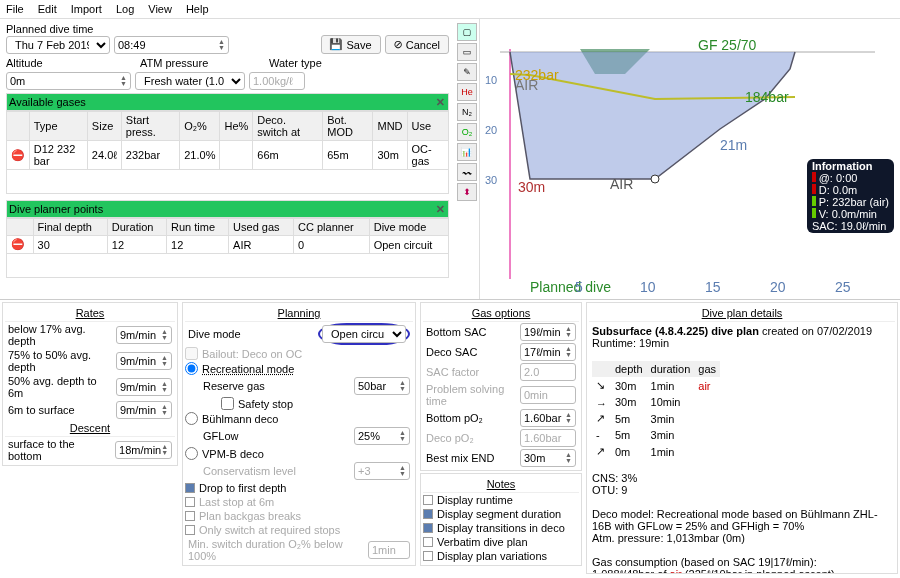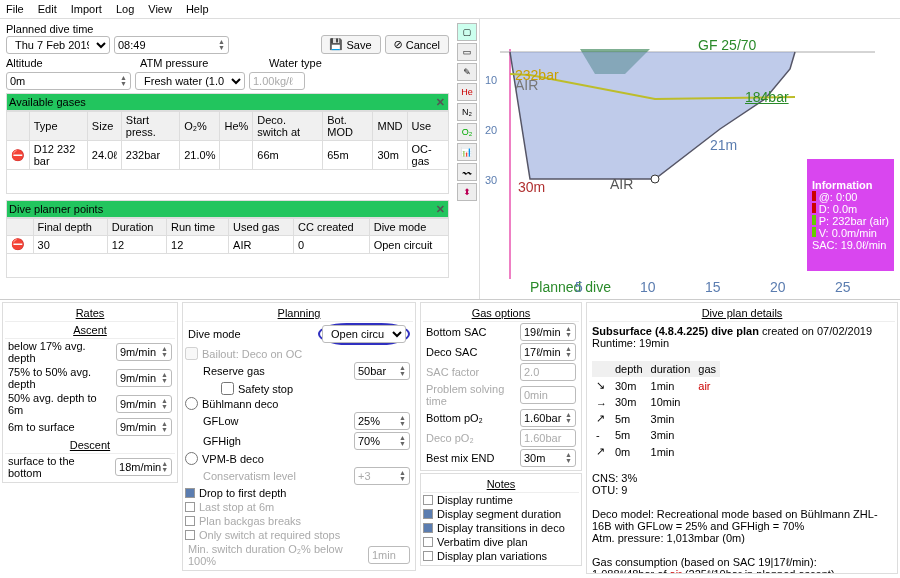--- a/index.html
+++ b/index.html
@@ -20,21 +20,21 @@
 .toolbtn { width: 20px; height: 18px; border: 1px solid #bbb; background: #eee; font-size: 9px; display: flex; align-items: center; justify-content: center; cursor: pointer; }
 .chart-area { flex: 1; position: relative; border-left: 1px solid #ddd; }
 .bottom-area { display: flex; border-top: 1px solid #ccc; }
 .panel { border: 1px solid #ddd; margin: 2px; padding: 2px; }
 .panel-title { text-align: center; padding: 2px; border-bottom: 1px solid #eee; text-decoration: underline; }
 .field-row { display: flex; align-items: center; justify-content: space-between; padding: 1px 3px; gap: 4px; }
 .spin { display: flex; align-items: center; border: 1px solid #bbb; border-radius: 3px; padding: 0 3px; height: 18px; min-width: 56px; justify-content: space-between; background: #fff; }
 .spin span.btns { font-size: 7px; line-height: 6px; color: #666; }
 .disabled { color: #aaa; }
 .redtxt { color: #c00; }
-.info-box { position: absolute; background: #d946ef; color: #fff; padding: 20px 5px; font-size: 10px; border-radius: 0; }
+.info-box { position: absolute; background: #0f172a; color: #fff; padding: 1px 5px; font-size: 10px; border-radius: 6px; }
 .info-box .bar-r { background: #c00; width: 4px; height: 10px; display: inline-block; }
 .info-box .bar-g { background: #6c0; width: 4px; height: 10px; display: inline-block; }
 .axis-lbl { position: absolute; font-size: 14px; color: #5b7db0; }
 .chk { display: flex; align-items: center; gap: 4px; padding: 1px 0; }
 .chk input { margin: 0; }
 .sq { width: 10px; height: 10px; display: inline-block; border: 1px solid #999; }
 .circled { border: 2px solid #3030c0; border-radius: 50%/80%; padding: 0 2px; }
 svg { display: block; }
 </style>
 </head>
@@ -116,21 +116,21 @@
       <span>Dive planner points</span><span class="close-x">✕</span>
     </div>
     <table>
       <tbody>
           <tr>
         <th></th>
             <th>Final depth</th>
             <th>Duration</th>
             <th>Run time</th>
         <th>Used gas</th>
-            <th>CC created</th>
+            <th>CC planner</th>
             <th>Dive mode</th>
       </tr>
       <tr>
         <td style="color:#c00">⛔</td>
         <td>30</td>
             <td>12</td>
             <td>12</td>
         <td>AIR</td>
             <td>0</td>
             <td>Open circuit</td>
@@ -166,22 +166,22 @@
       <path d="M30 55 L50 56 L175 80 L315 78" stroke="#bdbd2a" fill="none" stroke-width="2"></path>
       <circle cx="175" cy="160" r="4" fill="#fff" stroke="#333"></circle>
       <text x="5" y="65" fill="#5b7db0" font-size="10">10</text>
       <text x="5" y="115" fill="#5b7db0" font-size="10">20</text>
       <text x="5" y="165" fill="#5b7db0" font-size="10">30</text>
     </svg>
     <div class="axis-lbl" style="left:35px;top:48px;color:#c9a000">232bar</div>
     <div class="axis-lbl" style="left:35px;top:58px;color:#777">AIR</div>
     <div class="axis-lbl" style="left:130px;top:157px;color:#555">AIR</div>
     <div class="axis-lbl" style="left:38px;top:160px;color:#b03030">30m</div>
-    <div class="axis-lbl" style="left:265px;top:70px;color:#2a8a2a;text-decoration:underline">184bar</div>
-    <div class="axis-lbl" style="left:230px;top:118px;color:#5b7db0">21m</div>
+    <div class="axis-lbl" style="left:265px;top:70px;color:#2a8a2a;">184bar</div>
+    <div class="axis-lbl" style="left:240px;top:118px;color:#5b7db0">21m</div>
     <div class="axis-lbl" style="left:218px;top:18px;color:#2a8a2a">GF 25/70</div>
     <div class="axis-lbl" style="left:50px;bottom:4px;color:#2a8a2a">Planned dive</div>
     <div class="axis-lbl" style="left:95px;bottom:4px">5</div>
     <div class="axis-lbl" style="left:160px;bottom:4px">10</div>
     <div class="axis-lbl" style="left:225px;bottom:4px">15</div>
     <div class="axis-lbl" style="left:290px;bottom:4px">20</div>
     <div class="axis-lbl" style="left:355px;bottom:4px">25</div>
     <div class="info-box" style="right:6px;top:140px">
       <b>Information</b><br>
       <span class="bar-r"></span> <span>@: 0:00</span><br>
@@ -191,21 +191,20 @@
       <span>SAC: 19.0ℓ/min</span>
     </div>
   </div>
 </div>
 
 <div class="bottom-area">
 
   <div style="width:180px">
     <div class="panel">
       <div class="panel-title">Rates</div>
-      <div class="panel-title">Ascent</div>
       <div class="field-row">
           <span>below 17% avg. depth</span>
           <div class="spin">
             <span>9m/min</span>
             <span class="btns">▲<br>▼</span>
           </div>
         </div>
       <div class="field-row">
           <span>75% to 50% avg. depth</span>
           <div class="spin">
@@ -242,46 +241,43 @@
     <div class="panel">
       <div class="panel-title">Planning</div>
       <div class="field-row">
           <span>Dive mode</span>
         <span class="circled"><select style="width:84px"><option>Open circuit</option></select></span>
       </div>
       <div class="chk disabled">
           <input type="checkbox" disabled="" style="">
           <span>Bailout: Deco on OC</span>
         </div>
+      <div class="chk">
+          <input type="radio" checked="" style="">
+          <span style="text-decoration:underline dotted">Recreational mode</span>
+        </div>
       <div class="field-row" style="padding-left:18px">
           <span>Reserve gas</span>
           <div class="spin">
             <span>50bar</span>
             <span class="btns">▲<br>▼</span>
           </div>
         </div>
       <div class="chk" style="padding-left:36px">
           <input type="checkbox" style="">
           <span>Safety stop</span>
         </div>
       <div class="chk">
           <input type="radio" style="">
           <span>Bühlmann deco</span>
         </div>
       <div class="field-row" style="padding-left:18px">
           <span>GFLow</span>
           <div class="spin">
             <span>25%</span>
-            <span class="btns">▲<br>▼</span>
-          </div>
-        </div>
-      <div class="field-row" style="padding-left:18px">
-          <span>GFHigh</span>
-          <div class="spin">
-            <span>70%</span>
             <span class="btns">▲<br>▼</span>
           </div>
         </div>
       <div class="chk">
           <input type="radio" style="">
           <span>VPM-B deco</span>
         </div>
       <div class="field-row disabled" style="padding-left:18px">
           <span>Conservatism level</span>
           <div class="spin">

